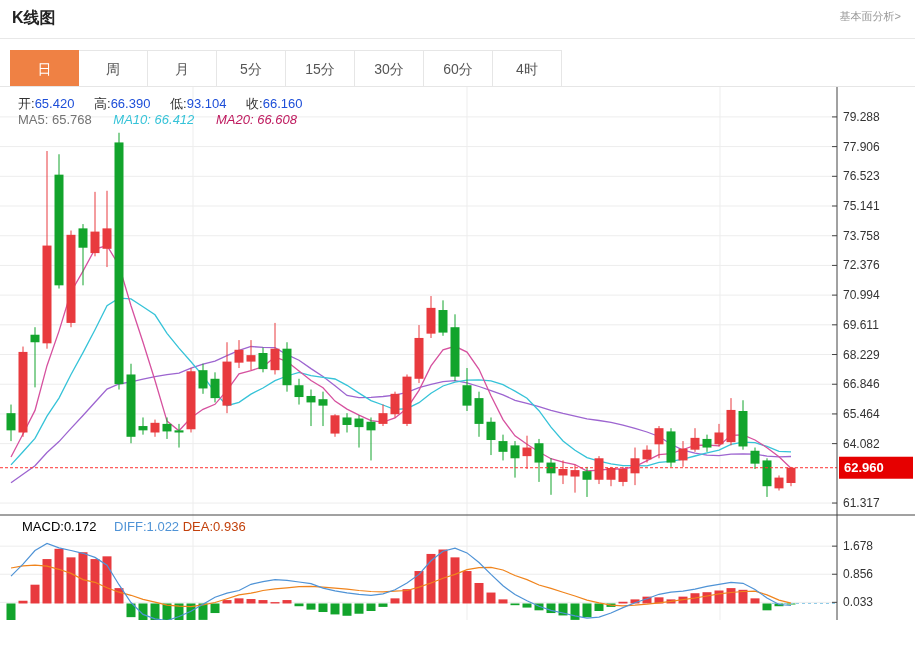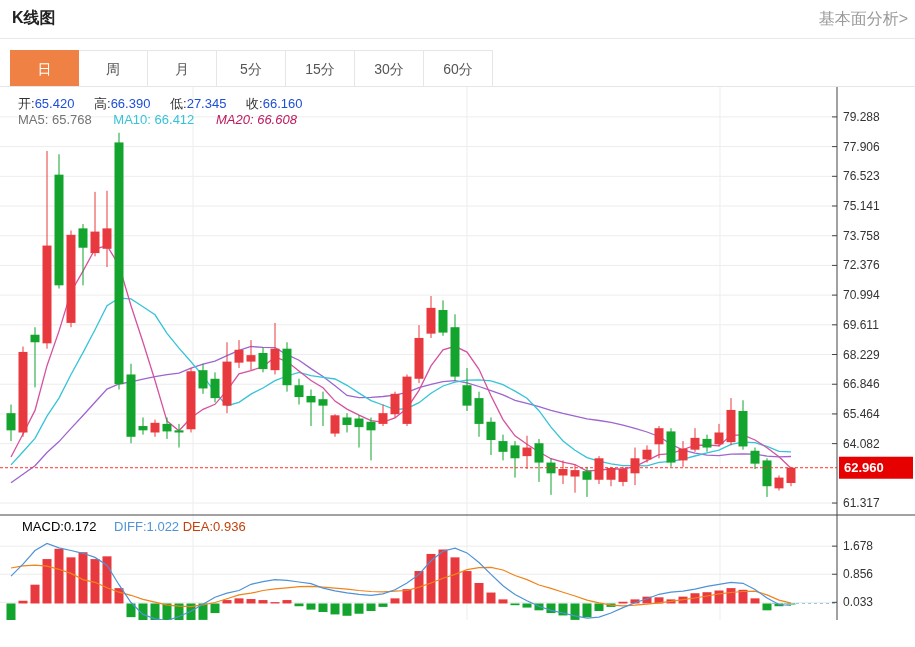--- a/index.html
+++ b/index.html
@@ -1,34 +1,34 @@
 <!DOCTYPE html>
 <html><head>
 <meta charset="utf-8">
 <style>
   html,body{margin:0;padding:0;background:#fff;font-family:"Liberation Sans",sans-serif;}
   .stage{position:relative;width:915px;height:620px;background:#fff;overflow:hidden;}
   .page-title{position:absolute;left:12px;top:8px;font-size:16px;font-weight:bold;color:#222;}
-  .fund-link{position:absolute;right:7px;top:9px;font-size:16px;color:#999;text-decoration:none;cursor:pointer;}
+  .fund-link{position:absolute;right:14px;top:9px;font-size:11px;color:#999;text-decoration:none;cursor:pointer;}
   .title-divider{position:absolute;left:0;top:38px;width:915px;height:0;border-bottom:1px solid #e8e8e8;}
   .tabs-row{position:absolute;left:0;top:50px;width:915px;height:36px;border-bottom:1px solid #e6e6e6;z-index:3;background:#fff;}
   .tabs{display:flex;margin-left:10px;height:36px;}
   .tab{width:69px;height:36px;line-height:36px;text-align:center;font-size:14px;color:#555;background:#fff;
        border-top:1px solid #e6e6e6;border-right:1px solid #e6e6e6;cursor:pointer;box-sizing:border-box;}
   .tab:first-child{border-left:1px solid #e6e6e6;}
   .tab.selected{background:#ef8144;color:#fff;border-color:#ef8144;}
   .readout{position:absolute;font-size:13px;z-index:2;white-space:nowrap;pointer-events:none;}
   .ohlc-row{left:18px;top:95px;}
   .ma-row{left:18px;top:112px;}
   .macd-row{left:22px;top:519px;}
   .pair{margin-right:16px;}
   .lbl{color:#333;}
   .val{color:#1d4ed8;}
   .ma5{color:#737373;margin-right:18px;}
-  .ma10{color:#36c3d8;margin-right:18px;}
+  .ma10{color:#36c3d8;margin-right:18px;font-style:italic;}
   .ma20{color:#be185d;font-style:italic;}
   .macd-v{color:#000000;margin-right:14px;}
   .diff-v{color:#4f93d6;}
   .dea-v{color:#c2410c;}
   svg{position:absolute;left:0;top:0;z-index:1;}
 </style>
 </head>
 <body>
 
 <div class="stage">
@@ -38,20 +38,21 @@
 
   <div class="tabs-row">
     <div class="tabs" id="tabs">
         <div class="tab selected">日</div>
         <div class="tab">周</div>
         <div class="tab">月</div>
         <div class="tab">5分</div>
         <div class="tab">15分</div>
         <div class="tab">30分</div>
         <div class="tab">60分</div>
+        <div class="tab">4时</div>
       </div>
   </div>
 
   <svg id="chart" width="915" height="647">
       <line x1="0" y1="116.90843373493993" x2="837" y2="116.90843373493993" stroke="#ededed"></line>
       <line x1="0" y1="146.60200803212854" x2="837" y2="146.60200803212854" stroke="#ededed"></line>
       <line x1="0" y1="176.31706827309256" x2="837" y2="176.31706827309256" stroke="#ededed"></line>
       <line x1="0" y1="206.0106425702811" x2="837" y2="206.0106425702811" stroke="#ededed"></line>
       <line x1="0" y1="235.72570281124513" x2="837" y2="235.72570281124513" stroke="#ededed"></line>
       <line x1="0" y1="265.4192771084337" x2="837" y2="265.4192771084337" stroke="#ededed"></line>
@@ -311,21 +312,21 @@
       <text x="843" y="606.3530104712042" font-size="12" fill="#333" font-family="Liberation Sans, sans-serif">0.033</text>
       <line x1="832" y1="630.4344240837696" x2="837" y2="630.4344240837696" stroke="#444"></line>
       <text x="843" y="634.4344240837696" font-size="12" fill="#333" font-family="Liberation Sans, sans-serif">-0.789</text>
       <rect x="839" y="456.73092369477905" width="74" height="22" fill="#e60000"></rect>
       <text x="844" y="472.23092369477905" font-size="13" font-weight="bold" fill="#fff" font-family="Liberation Sans, sans-serif">62.960</text>
     </svg>
 
   <div class="readout ohlc-row">
     <span class="pair"><span class="lbl">开:</span><span class="val">65.420</span></span>
     <span class="pair"><span class="lbl">高:</span><span class="val">66.390</span></span>
-    <span class="pair"><span class="lbl">低:</span><span class="val">27.345</span></span>
+    <span class="pair"><span class="lbl">低:</span><span class="val">93.104</span></span>
     <span class="pair"><span class="lbl">收:</span><span class="val">66.160</span></span>
   </div>
 
   <div class="readout ma-row">
     <span class="ma5"><span>MA5:</span> <span>65.768</span></span>
     <span class="ma10"><span>MA10:</span> <span>66.412</span></span>
     <span class="ma20"><span>MA20:</span> <span>66.608</span></span>
   </div>
 
   <div class="readout macd-row">

